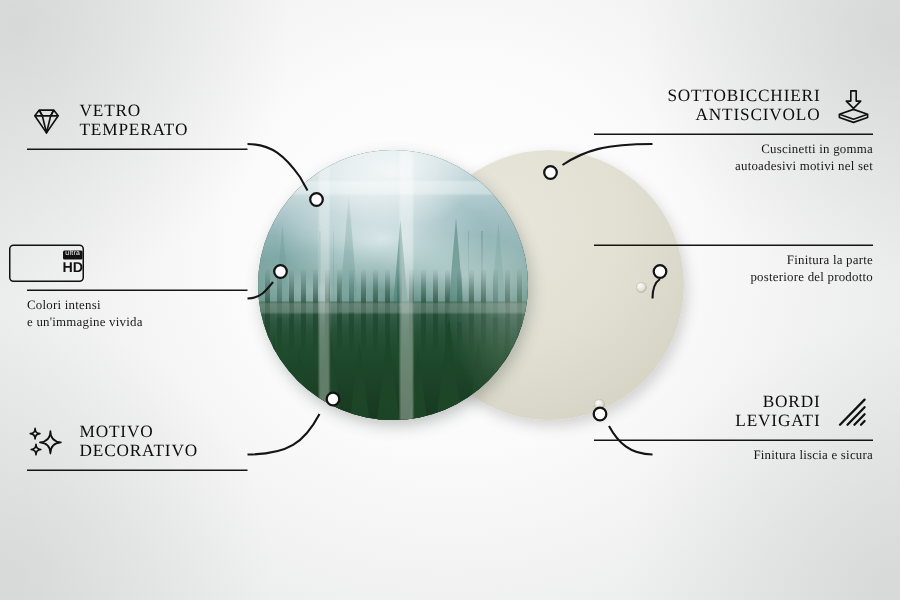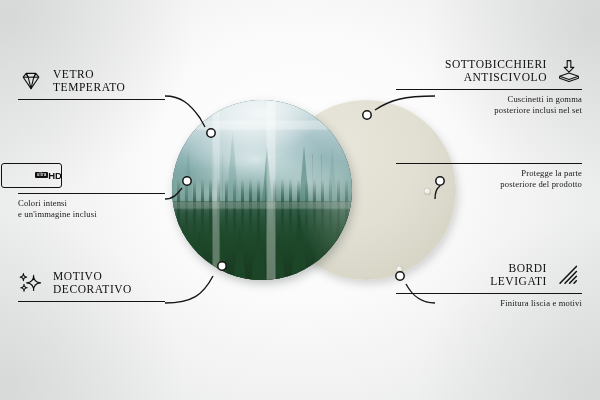--- a/index.html
+++ b/index.html
@@ -197,20 +197,21 @@
     letter-spacing: .15px;
   }
 
   
   .hd-badge {
     width: 24px;
     height: 23px;
     border: 1.3px solid #111;
     border-radius: 3px;
     display: flex;
+    flex-direction: column;
     align-items: center;
     justify-content: center;
     line-height: 1;
     padding-left: 35px;
   }
   .hd-badge .hd-ultra {
     font-family: "Liberation Sans", sans-serif;
     font-size: 4.6px;
     letter-spacing: .2px;
     background: #111;
@@ -315,24 +316,24 @@
     <div class="feat-head">
       <span class="feat-icon">
         <span class="hd-badge">
           <span class="hd-ultra">ultra</span>
           <span class="hd-main">HD</span>
         </span>
       </span>
     </div>
     <div class="rule" style="width:147px;"></div>
     <div class="feat-sub">Colori intensi
-e un'immagine inclusi</div>
-  </div>
-
-  <div class="feature left" style="top:268px;">
+e un'immagine vivida</div>
+  </div>
+
+  <div class="feature left" style="top:280px;">
     <div class="feat-head">
       <span class="feat-icon">
         <svg width="26" height="22" viewBox="0 0 26 22">
           <g fill="none" stroke="currentColor" stroke-width="1.1" stroke-linejoin="round">
             <path d="M15.6 3.4 C15.6 8.0 18.2 10.6 22.6 10.9 C18.2 11.2 15.6 13.8 15.6 18.4 C15.6 13.8 13.0 11.2 8.6 10.9 C13.0 10.6 15.6 8.0 15.6 3.4 Z"></path>
             <path d="M5.4 1.6 C5.4 3.8 6.5 4.9 8.6 5.1 C6.5 5.3 5.4 6.4 5.4 8.6 C5.4 6.4 4.3 5.3 2.2 5.1 C4.3 4.9 5.4 3.8 5.4 1.6 Z"></path>
             <path d="M6.0 12.2 C6.0 14.4 7.1 15.5 9.2 15.7 C7.1 15.9 6.0 17.0 6.0 19.2 C6.0 17.0 4.9 15.9 2.8 15.7 C4.9 15.5 6.0 14.4 6.0 12.2 Z"></path>
           </g>
         </svg>
       </span>
@@ -351,41 +352,41 @@
             <path d="M12 13.9 L21.4 17.2 L12 20.5 L2.6 17.2 Z"></path>
             <path d="M2.6 17.2 V19.3 L12 22.6 L21.4 19.3 V17.2"></path>
           </g>
         </svg>
       </span>
       <div class="feat-title">SOTTOBICCHIERI
 ANTISCIVOLO</div>
     </div>
     <div class="rule" style="width:186px;"></div>
     <div class="feat-sub">Cuscinetti in gomma
-posteriore inclusi nel set</div>
+autoadesivi motivi nel set</div>
   </div>
 
   <div class="feature right" style="top:160px;">
     <div class="rule" style="width:186px;"></div>
-    <div class="feat-sub">Protegge la parte
+    <div class="feat-sub">Finitura la parte
 posteriore del prodotto</div>
   </div>
 
   <div class="feature right" style="top:260px;">
     <div class="feat-head">
       <span class="feat-icon">
         <svg width="24" height="22" viewBox="0 0 24 22">
           <g stroke="currentColor" stroke-width="1.5" stroke-linecap="round">
             <path d="M3.0 19.2 L19.4 2.4"></path>
             <path d="M8.0 19.2 L19.4 7.5"></path>
             <path d="M12.6 19.2 L19.4 12.2"></path>
             <path d="M17.0 19.2 L19.4 16.7"></path>
           </g>
         </svg>
       </span>
       <div class="feat-title">BORDI
 LEVIGATI</div>
     </div>
     <div class="rule" style="width:186px;"></div>
-    <div class="feat-sub">Finitura liscia e motivi</div>
+    <div class="feat-sub">Finitura liscia e sicura</div>
   </div>
 
 </div>
 
 </body></html>

